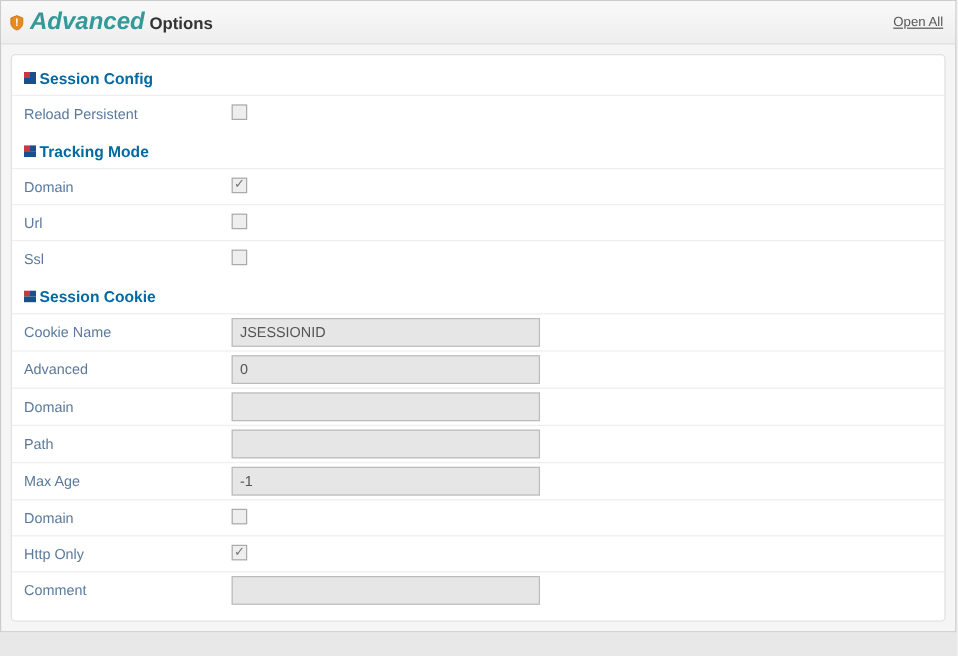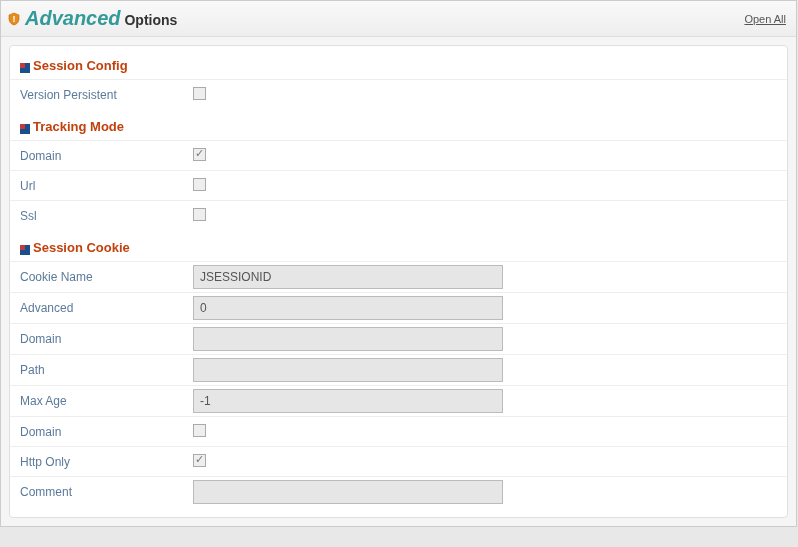--- a/index.html
+++ b/index.html
@@ -46,45 +46,45 @@
     cursor: pointer;
   }
   .panel-body {
     background: #fff;
     margin: 8px;
     border: 1px solid #e0e0e0;
     border-radius:4px;
     padding: 2px 0 10px 0;
   }
   .section-head {
-    color: #c2410c;
+    color: #0369a1;
     font-weight: bold;
     font-size: 13px;
     padding: 10px 10px 6px 10px;
-    display:flex; align-items:center; gap:3px;
+    display:flex; gap:3px;
   }
   .flag-icon { width:10px; height:10px; display:inline-block; }
   .row {
     display:flex;
     align-items:center;
     border-top: 1px solid #eee;
     min-height: 30px;
   }
   .row:first-of-type { border-top: 1px solid #eee;}
   .row .label {
     width: 175px;
     padding: 6px 10px;
     color: #5b7a9b;
   }
   .row .control {
     flex:1;
     padding: 3px 8px;
   }
   input[type="text"].ro {
-    width: 310px;
+    width: 257px;
     background: #e6e6e6;
     border: 1px solid #bbb;
     color:#555;
     padding: 4px 6px;
     font-size: 12px;
   }
   .cb-wrap {
     width:13px;height:13px;
     display:inline-block;
     border:1px solid #aaa;
@@ -125,21 +125,21 @@
       <span class="flag-icon">
         <svg viewBox="0 0 10 10" width="10" height="10">
             <rect x="0" y="0" width="5" height="5" fill="#c43b3b"></rect>
             <rect x="5" y="0" width="5" height="5" fill="#1a4f8c"></rect>
             <rect x="0" y="5" width="10" height="5" fill="#1a4f8c"></rect>
           </svg>
       </span>
       <span>Session Config</span>
     </div>
     <div class="row">
-      <div class="label">Version Persistent</div>
+      <div class="label">Reload Persistent</div>
       <div class="control">
         <span class="cb-wrap"></span>
       </div>
     </div>
 
     <div class="section-head">
       <span class="flag-icon">
         <svg viewBox="0 0 10 10" width="10" height="10">
             <rect x="0" y="0" width="5" height="5" fill="#c43b3b"></rect>
             <rect x="5" y="0" width="5" height="5" fill="#1a4f8c"></rect>

